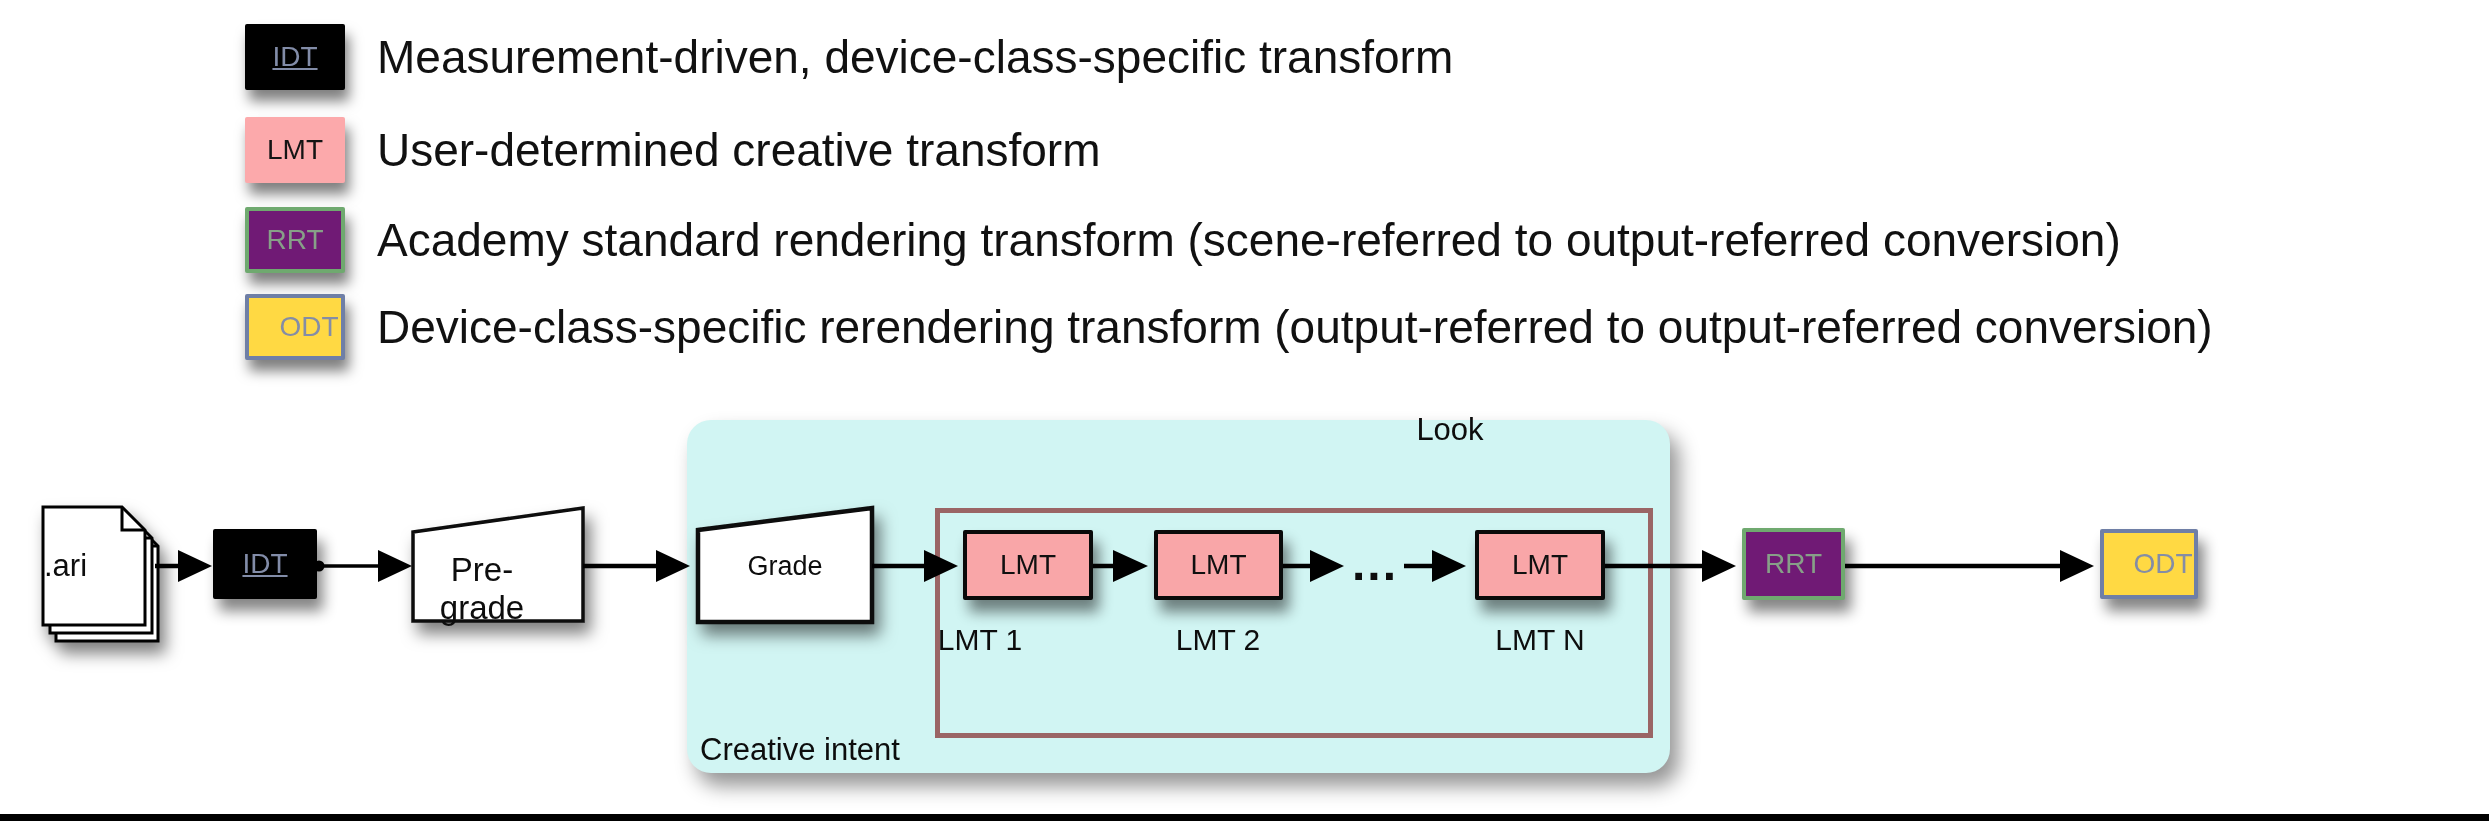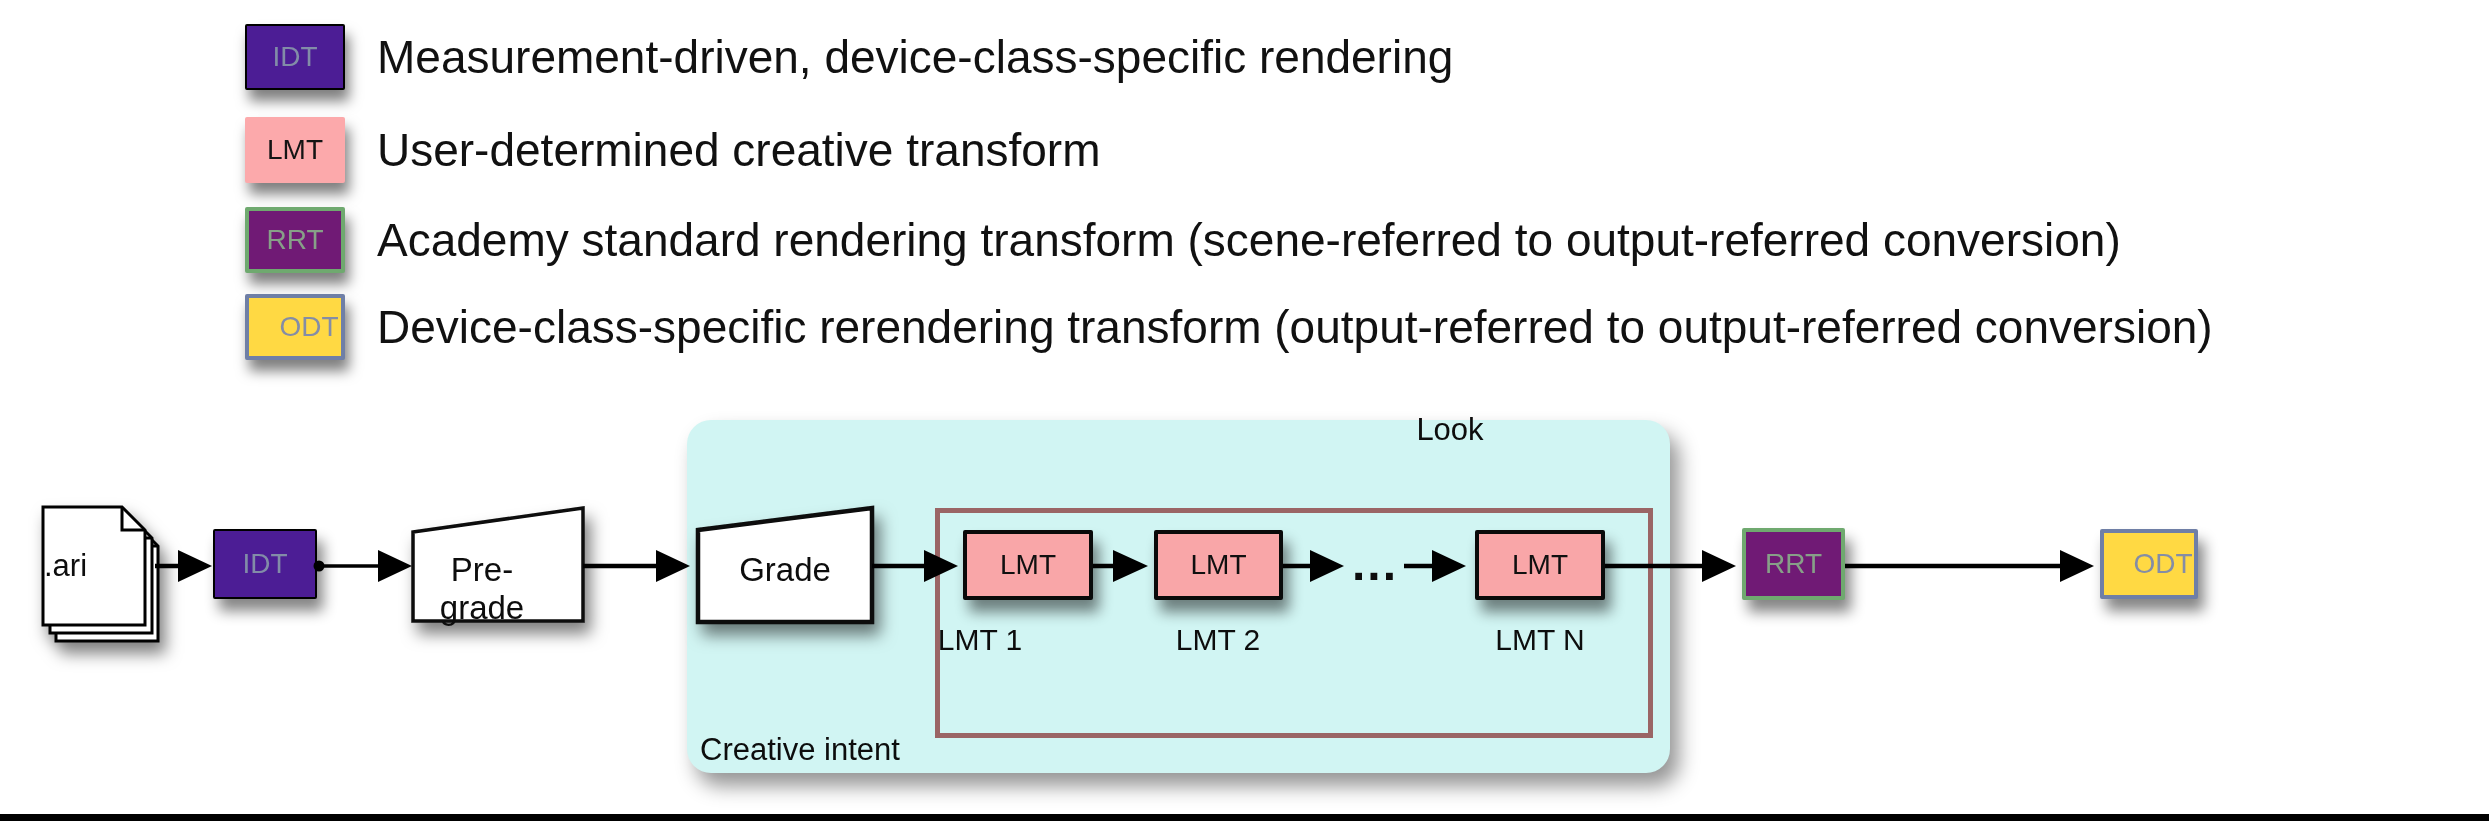--- a/index.html
+++ b/index.html
@@ -11,21 +11,21 @@
   .legend-box{
     position:absolute;left:245px;width:100px;height:66px;
     display:flex;align-items:center;justify-content:center;
     font-size:28px;box-sizing:border-box;border-radius:2px;
     box-shadow:4px 11px 13px rgba(0,0,0,0.50);
   }
   .legend-desc{
     position:absolute;left:377px;height:56px;line-height:56px;
     font-size:46px;color:#111111;white-space:nowrap;
   }
-  .box-idt{background:#4c1d95;border:2px solid #000000;color:#828CA8;}
+  .box-idt{background:#000000;border:8px solid #000000;color:#828CA8;text-decoration:underline;}
   .box-lmt{background:#FCA9AB;border:none;color:#141414;}
   .box-rrt{background:#701a75;border:4px solid #6FA96F;color:#87A088;}
   .box-odt{background:#FFD943;border:4px solid #6F7FA6;color:#848DA6;padding-left:28px;}
   
   .creative-box{
     position:absolute;left:687px;top:420px;width:983px;height:353px;
     background:#D1F5F3;border-radius:24px;z-index:1;
     box-shadow:9px 13px 20px rgba(0,0,0,0.42);
   }
   .look-rect{
@@ -48,21 +48,21 @@
 </style>
 </head>
 <body>
 
 <div class="canvas">
 
   <div>
     <div class="legend-box box-idt" style="top:24px">
         <span>IDT</span>
       </div>
-    <div class="legend-desc" style="top:29px">Measurement-driven, device-class-specific rendering</div>
+    <div class="legend-desc" style="top:29px">Measurement-driven, device-class-specific transform</div>
 
     <div class="legend-box box-lmt" style="top:117px">
         <span>LMT</span>
       </div>
     <div class="legend-desc" style="top:122px">User-determined creative transform</div>
 
     <div class="legend-box box-rrt" style="top:207px">
         <span>RRT</span>
       </div>
     <div class="legend-desc" style="top:212px">Academy standard rendering transform (scene-referred to output-referred conversion)</div>
@@ -104,21 +104,21 @@
   <div class="flow-box box-rrt" style="left:1742px;top:528px;width:103px;height:72px;">
       <span>RRT</span>
     </div>
   <div class="flow-box box-odt" style="left:2100px;width:98px;">
       <span>ODT</span>
     </div>
 
   <div class="label" style="left:44px;top:548px;width:100px;font-size:31px;z-index:7;">.ari</div>
 
   <div class="label" style="left:413px;top:551px;width:138px;text-align:center;font-size:33px;z-index:7;">Pre-grade</div>
-  <div class="label" style="left:698px;top:551px;width:174px;text-align:center;font-size:33px;z-index:7;">Grade</div>
+  <div class="label" style="left:698px;top:551px;width:174px;text-align:center;font-size:27px;z-index:7;">Grade</div>
 
   <svg class="shapes" width="2489" height="821" viewBox="0 0 2489 821">
     <defs>
       <filter id="ds" x="-30%" y="-30%" width="170%" height="190%">
         <feDropShadow dx="6" dy="11" stdDeviation="8" flood-color="#000000" flood-opacity="0.5"></feDropShadow>
       </filter>
     </defs>
 
     <g filter="url(#ds)">
       <path d="M56,523 h79 l23,23 V641 H56 Z" fill="#ffffff" stroke="#000000" stroke-width="3"></path>

